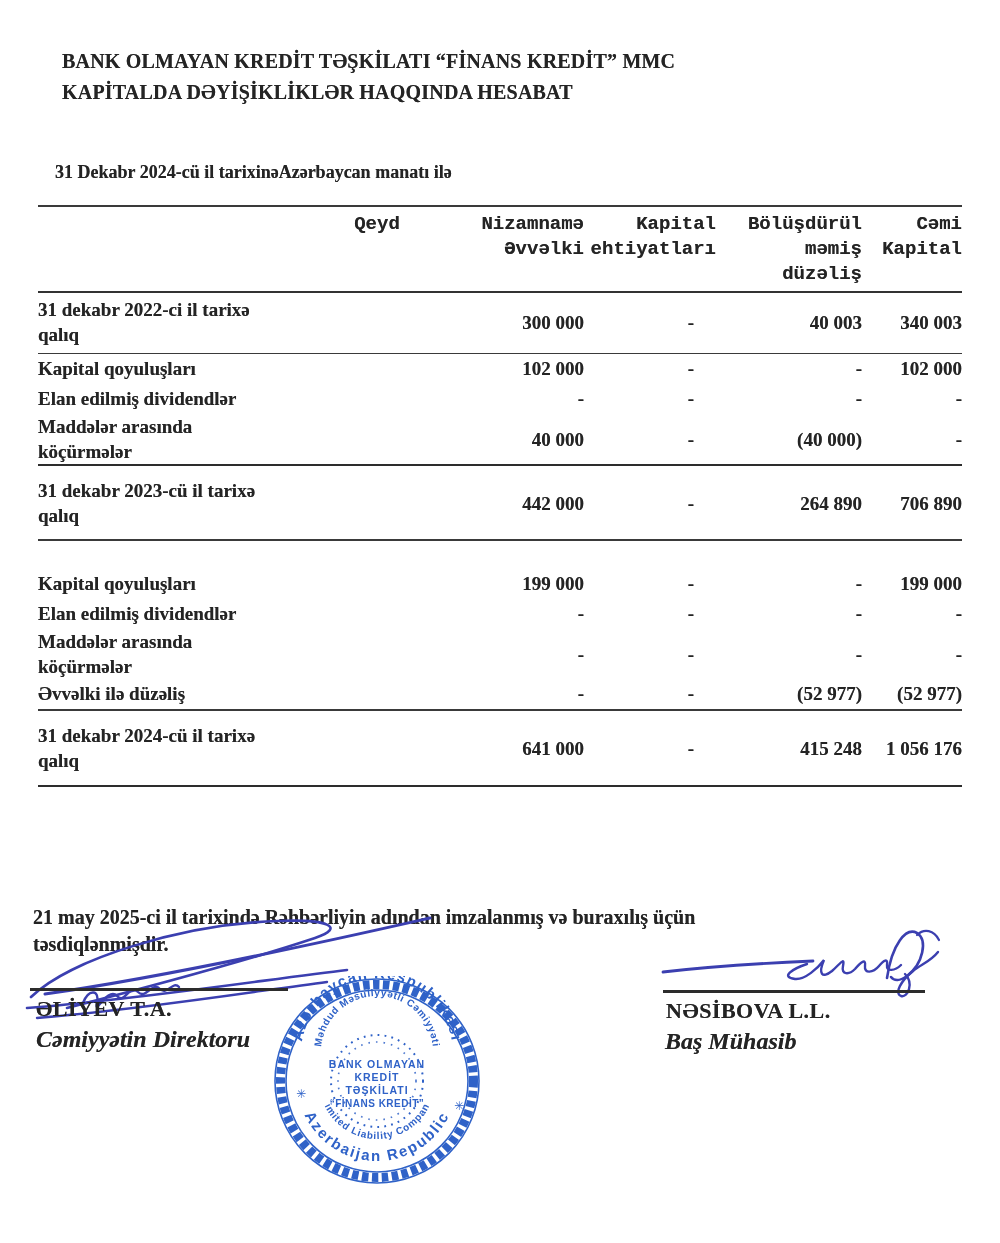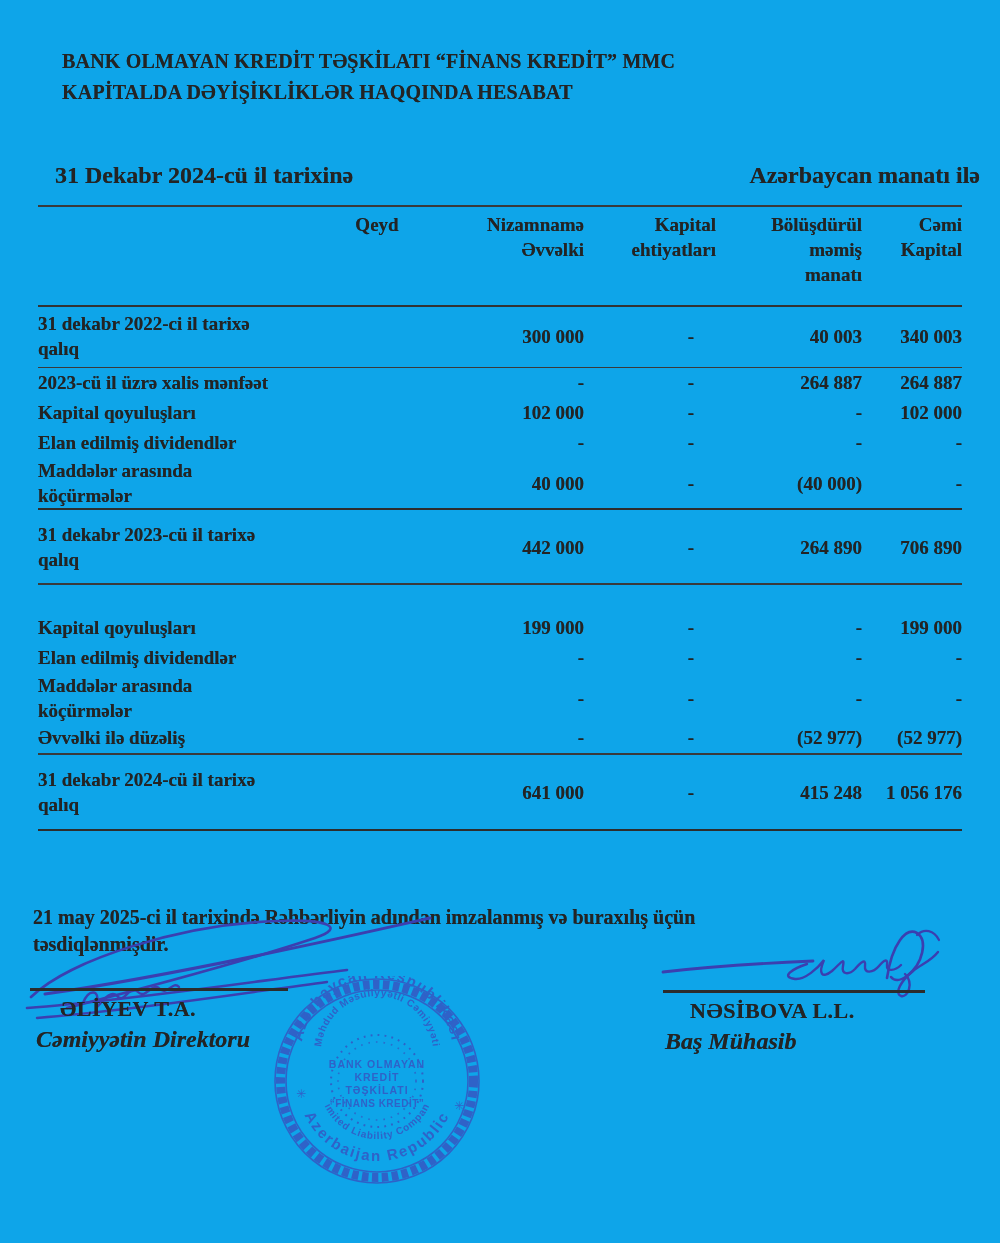--- a/index.html
+++ b/index.html
@@ -3,47 +3,47 @@
 <meta charset="utf-8">
 <style>
   html,body{margin:0;padding:0;}
   body{
     width:1000px;height:1243px;
     background:#e9e9e9;
     font-family:"Liberation Serif","DejaVu Serif",serif;
   }
   .page{
     position:relative;width:1000px;height:1243px;
-    background:#0ea5e9;color:#242424;overflow:hidden;
+    background:#ffffff;color:#242424;overflow:hidden;
   }
   
   .doc-title{
     position:absolute;left:62px;top:46px;width:780px;
     font-size:20px;font-weight:bold;line-height:31px;
     letter-spacing:.2px;color:#242424;
     text-shadow:0 0 .4px rgba(20,20,20,.6);
   }
   .date-row{
     position:absolute;left:55px;top:162px;width:925px;
-    display:flex;justify-content:space-between;
-    font-size:24px;font-weight:bold;
+    display:flex;
+    font-size:18px;font-weight:bold;
     text-shadow:0 0 .4px rgba(20,20,20,.6);
   }
   
   table.equity{
     position:absolute;left:38px;top:205px;width:924px;
     border-collapse:collapse;table-layout:fixed;
     font-size:19px;font-weight:bold;color:#242424;
     border-top:2px solid #3a3a3a;
     text-shadow:0 0 .4px rgba(20,20,20,.55);
   }
   table.equity th,table.equity td{
     padding:2px 0 3px 0;line-height:25px;vertical-align:middle;
   }
-  table.equity thead th{vertical-align:top;padding-top:5px;padding-bottom:18px;}
+  table.equity thead th{vertical-align:top;padding-top:5px;padding-bottom:4px;font-family:Liberation Mono, monospace;}
   table.equity thead tr{border-bottom:2.2px solid #333;}
   .pre{white-space:pre-line;}
   .lbl{text-align:left;}
   .ctr{text-align:center;}
   .num{text-align:right;}
   td.dash{padding-right:26px;}
   td.ke{padding-right:20px;}
   td.ke.dash{padding-right:22px;}
   tr.r0{border-bottom:1.7px solid #3a3a3a;}
   tr.r0 td{padding-top:4px;padding-bottom:6px;}
@@ -60,21 +60,20 @@
   
   .approval{
     position:absolute;left:33px;top:884px;width:795px;
     font-size:20px;font-weight:bold;line-height:27px;
     text-shadow:0 0 .4px rgba(20,20,20,.6);
   }
   .sig-line{position:absolute;height:3px;background:#2c2c2c;}
   .sig-name{
     position:absolute;font-size:22px;font-weight:bold;letter-spacing:.5px;
     text-shadow:0 0 .4px rgba(20,20,20,.6);
-    margin-left:24px;
   }
   .sig-title{
     position:absolute;font-size:24px;font-weight:bold;font-style:italic;
     text-shadow:0 0 .4px rgba(20,20,20,.6);
   }
   .sig-svg,.stamp-svg{position:absolute;}
   .sig-stroke{fill:none;stroke:#3b3fb0;stroke-linecap:round;}
 </style>
 </head>
 <body>
@@ -103,42 +102,34 @@
     <thead>
       <tr>
         <th class="lbl"></th>
         <th class="ctr pre">Qeyd</th>
         <th class="num pre">Nizamnamə
 Əvvəlki</th>
         <th class="num pre">Kapital
 ehtiyatları</th>
         <th class="num pre">Bölüşdürül
 məmiş
-manatı</th>
+düzəliş</th>
         <th class="num pre">Cəmi
 Kapital</th>
       </tr>
     </thead>
     <tbody>
       <tr class="r0">
         <td class="lbl pre">31 dekabr 2022-ci il tarixə
 qalıq</td>
         <td class="ctr"></td>
         <td class="num">300 000</td>
         <td class="num ke dash">-</td>
         <td class="num">40 003</td>
         <td class="num">340 003</td>
-      </tr>
-      <tr class="r1">
-        <td class="lbl pre">2023-cü il üzrə xalis mənfəət</td>
-        <td class="ctr"></td>
-        <td class="num dash">-</td>
-        <td class="num ke dash">-</td>
-        <td class="num">264 887</td>
-        <td class="num">264 887</td>
       </tr>
       <tr class="r2">
         <td class="lbl pre">Kapital qoyuluşları</td>
         <td class="ctr"></td>
         <td class="num">102 000</td>
         <td class="num ke dash">-</td>
         <td class="num dash">-</td>
         <td class="num">102 000</td>
       </tr>
       <tr class="r3">

